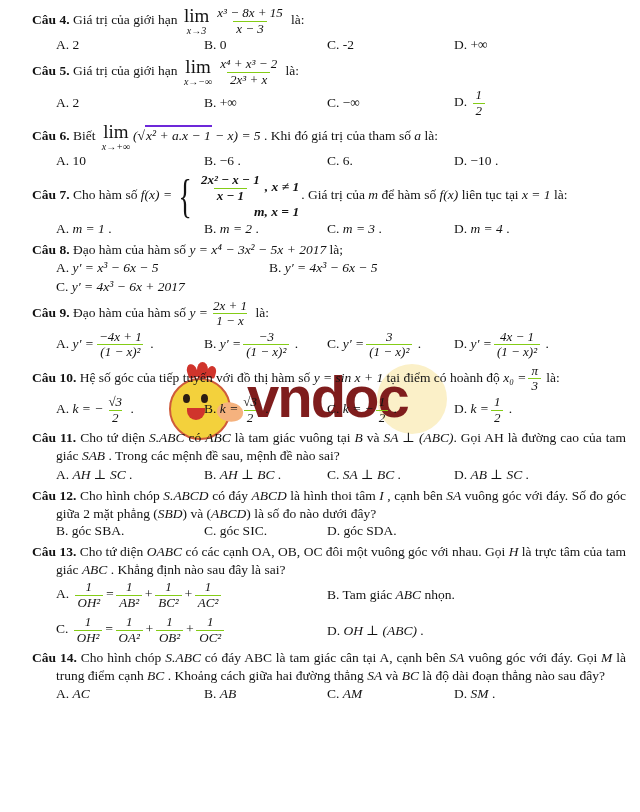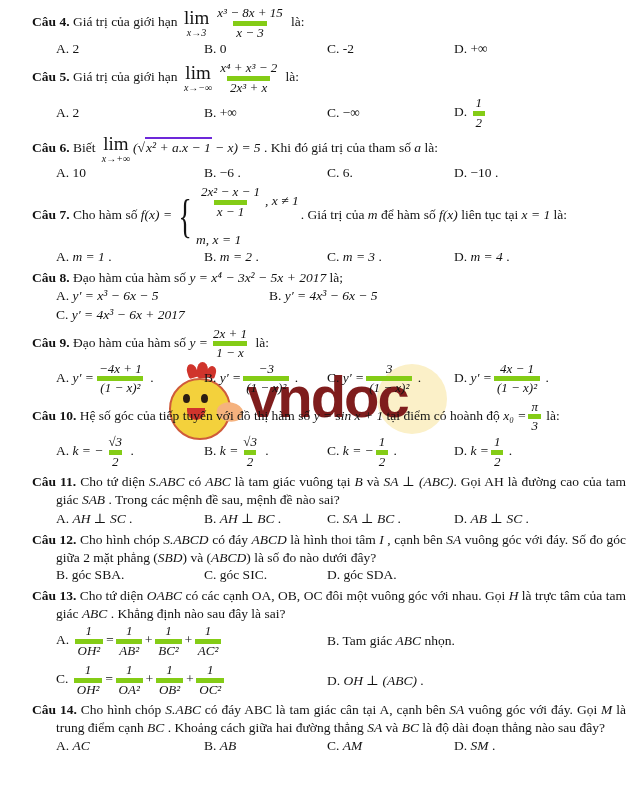--- a/index.html
+++ b/index.html
@@ -17,42 +17,42 @@
   .qlabel{font-weight:bold;}
   .math{font-style:italic;}
   .txt{font-style:normal;}
   
   .frac{
     display:inline-flex;flex-direction:column;align-items:center;
     vertical-align:middle;text-align:center;line-height:1.12;
     font-style:italic;margin:0 2px;text-indent:0;font-size:13px;
   }
   .frac .num,.frac .den{display:block;padding:0 3px;}
-  .frac .den{border-top:5px solid #84cc16;}
+  .frac .den{border-top:1px solid #84cc16;}
   
   .lim{
     display:inline-flex;flex-direction:column;align-items:center;
     vertical-align:middle;line-height:1;margin:0 3px;text-indent:0;
   }
   .lim .lim-top{font-style:normal;font-size:19px;}
   .lim .lim-sub{font-size:10px;font-style:italic;margin-top:1px;}
   
   .sqrt{display:inline;font-style:italic;white-space:nowrap;}
   .sqrt .rad{font-style:normal;}
   .sqrt .radicand{border-top:2px solid #6d28d9;padding:1px 1px 0 1px;}
   
   .cases{
     display:inline-flex;align-items:center;vertical-align:middle;
     text-indent:0;line-height:1.15;margin:0 2px;
   }
   .cases .brace{
     font-size:46px;font-weight:400;line-height:0.85;
     transform:scaleX(0.6);display:inline-block;font-style:normal;
   }
-  .cases .rows{display:inline-flex;flex-direction:column;align-items:flex-start;gap:13px;}
+  .cases .rows{display:inline-flex;flex-direction:column;align-items:flex-end;gap:1px;font-weight:bold;}
   .cases .row{white-space:nowrap;}
   
   .opts{display:grid;margin:1px 0 4px 24px;align-items:center;}
   .cols4{grid-template-columns:148px 123px 127px auto;}
   .cols2{grid-template-columns:213px auto;row-gap:3px;}
   .cols2w{grid-template-columns:271px auto;row-gap:5px;}
   .opt{white-space:nowrap;}
   
   .watermark{
     position:absolute;left:165px;top:360px;width:315px;height:82px;

